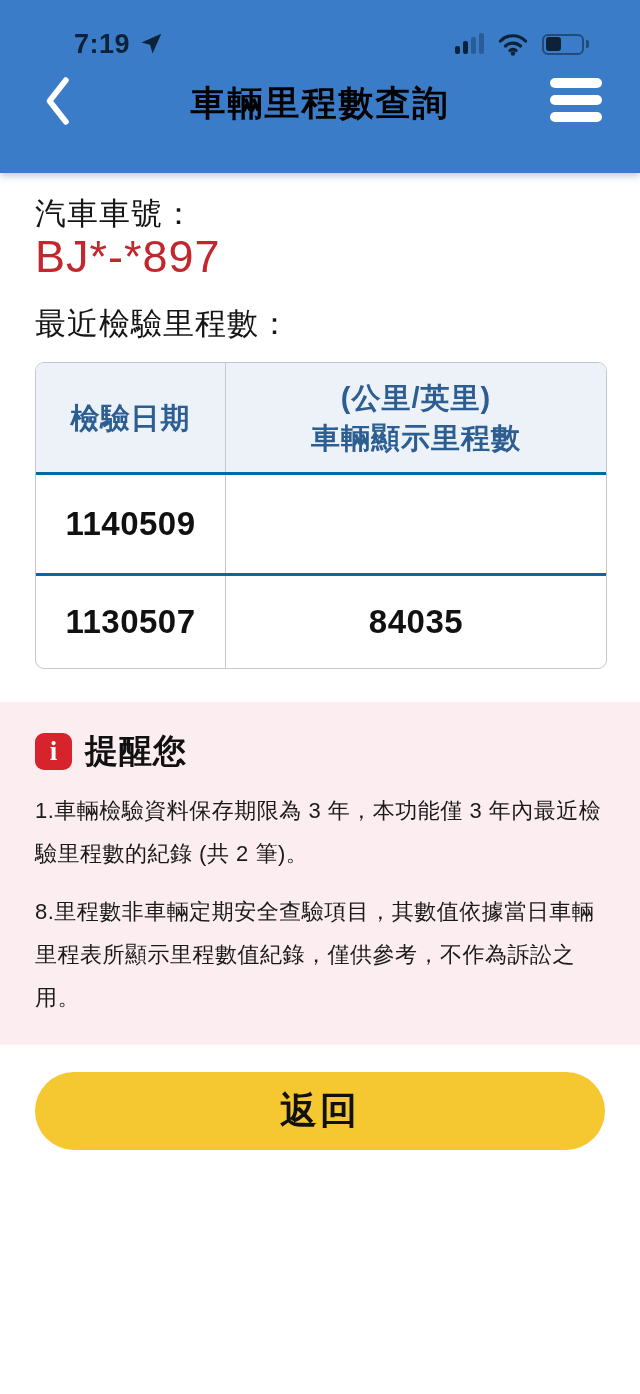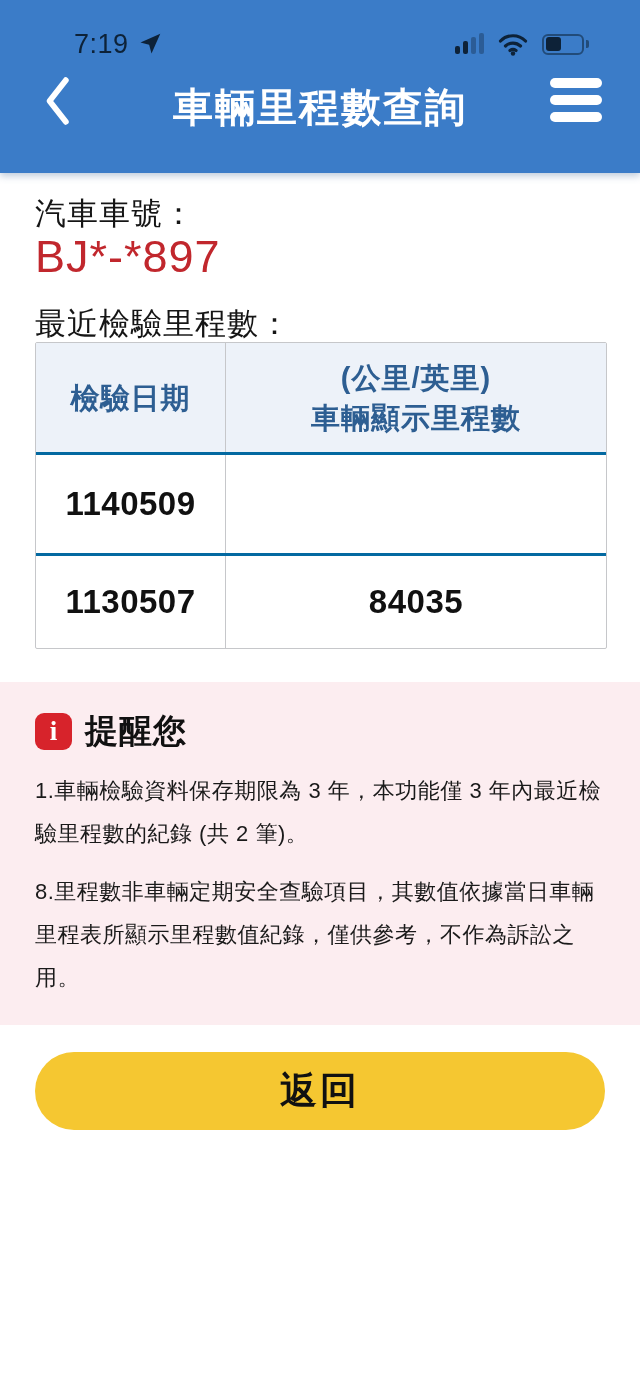--- a/index.html
+++ b/index.html
@@ -18,21 +18,21 @@
     background: #3b7cc8;
     box-shadow: 0 3px 7px rgba(110,140,175,0.45);
     position: relative;
   }
   .status-row {
     display: flex; justify-content: space-between; align-items: center;
     padding: 26px 56px 0 74px; height: 62px;
   }
   .status-left { display: flex; align-items: center; gap: 8px; }
   .status-time {
-    font-size: 27px; font-weight: 400; color: #0d2238; letter-spacing: 0.5px;
+    font-size: 27px; font-weight: 700; color: #0d2238; letter-spacing: 0.5px;
   }
   .loc-icon svg { display: block; }
   .status-right { display: flex; align-items: flex-end; gap: 14px; }
   .cell-bars { display: flex; align-items: flex-end; gap: 3px; height: 22px; padding-bottom: 2px; }
   .cell-bars i { display: block; width: 5px; border-radius: 2px; background: #0d2238; }
   .cell-bars i:nth-child(1) { height: 8px; }
   .cell-bars i:nth-child(2) { height: 13px; }
   .cell-bars i:nth-child(3) { height: 17px; background: rgba(13,34,56,0.35); }
   .cell-bars i:nth-child(4) { height: 21px; background: rgba(13,34,56,0.35); }
   .wifi-icon svg { display: block; }
@@ -53,21 +53,21 @@
   .nav-row { position: relative; height: 100px; }
   .back-btn {
     position: absolute; left: 36px; top: 8px;
     width: 44px; height: 64px;
     display: flex; align-items: center; justify-content: center;
     background: transparent; border: none; cursor: pointer;
   }
   .nav-title {
     position: absolute; left: 0; right: 0; top: 18px;
     text-align: center;
-    color: #ffffff; font-size: 40px; font-weight: 700; letter-spacing: 2px;
+    color: #000000; font-size: 35px; font-weight: 700; letter-spacing: 2px;
   }
   .menu-btn {
     position: absolute; right: 38px; top: 12px;
     display: flex; flex-direction: column; gap: 7px;
     background: transparent; border: none; cursor: pointer; padding: 4px 0;
   }
   .menu-btn i { display: block; width: 52px; height: 10px; border-radius: 6px; background: #ffffff; }
 
   
   .content { padding: 0 35px; }
@@ -75,22 +75,22 @@
     margin-top: 23px;
     font-size: 31px; color: #151515; letter-spacing: 1px; line-height: 36px;
   }
   .plate-number {
     font-size: 45px; color: #c1272d; font-weight: 500; letter-spacing: 1px; line-height: 50px;
   }
   .mileage-label { margin-top: 24px; }
 
   
   .tbl {
-    width: 572px;
-    border: 1px solid #c6c7ca; border-radius: 2px;
+    margin-top: 20px; width: 572px;
+    border: 1px solid #c6c7ca; border-radius: 9px;
     overflow: hidden; background: #ffffff;
   }
   .tr { display: grid; grid-template-columns: 190px 1fr; }
   .tr + .tr { border-top: 3px solid #0369a1; }
   .th, .td {
     display: flex; flex-direction: column; align-items: center; justify-content: center;
     text-align: center;
   }
   .c1 { border-right: 1px solid #c6c7ca; }
   .thead { background: #edf2f9; }

